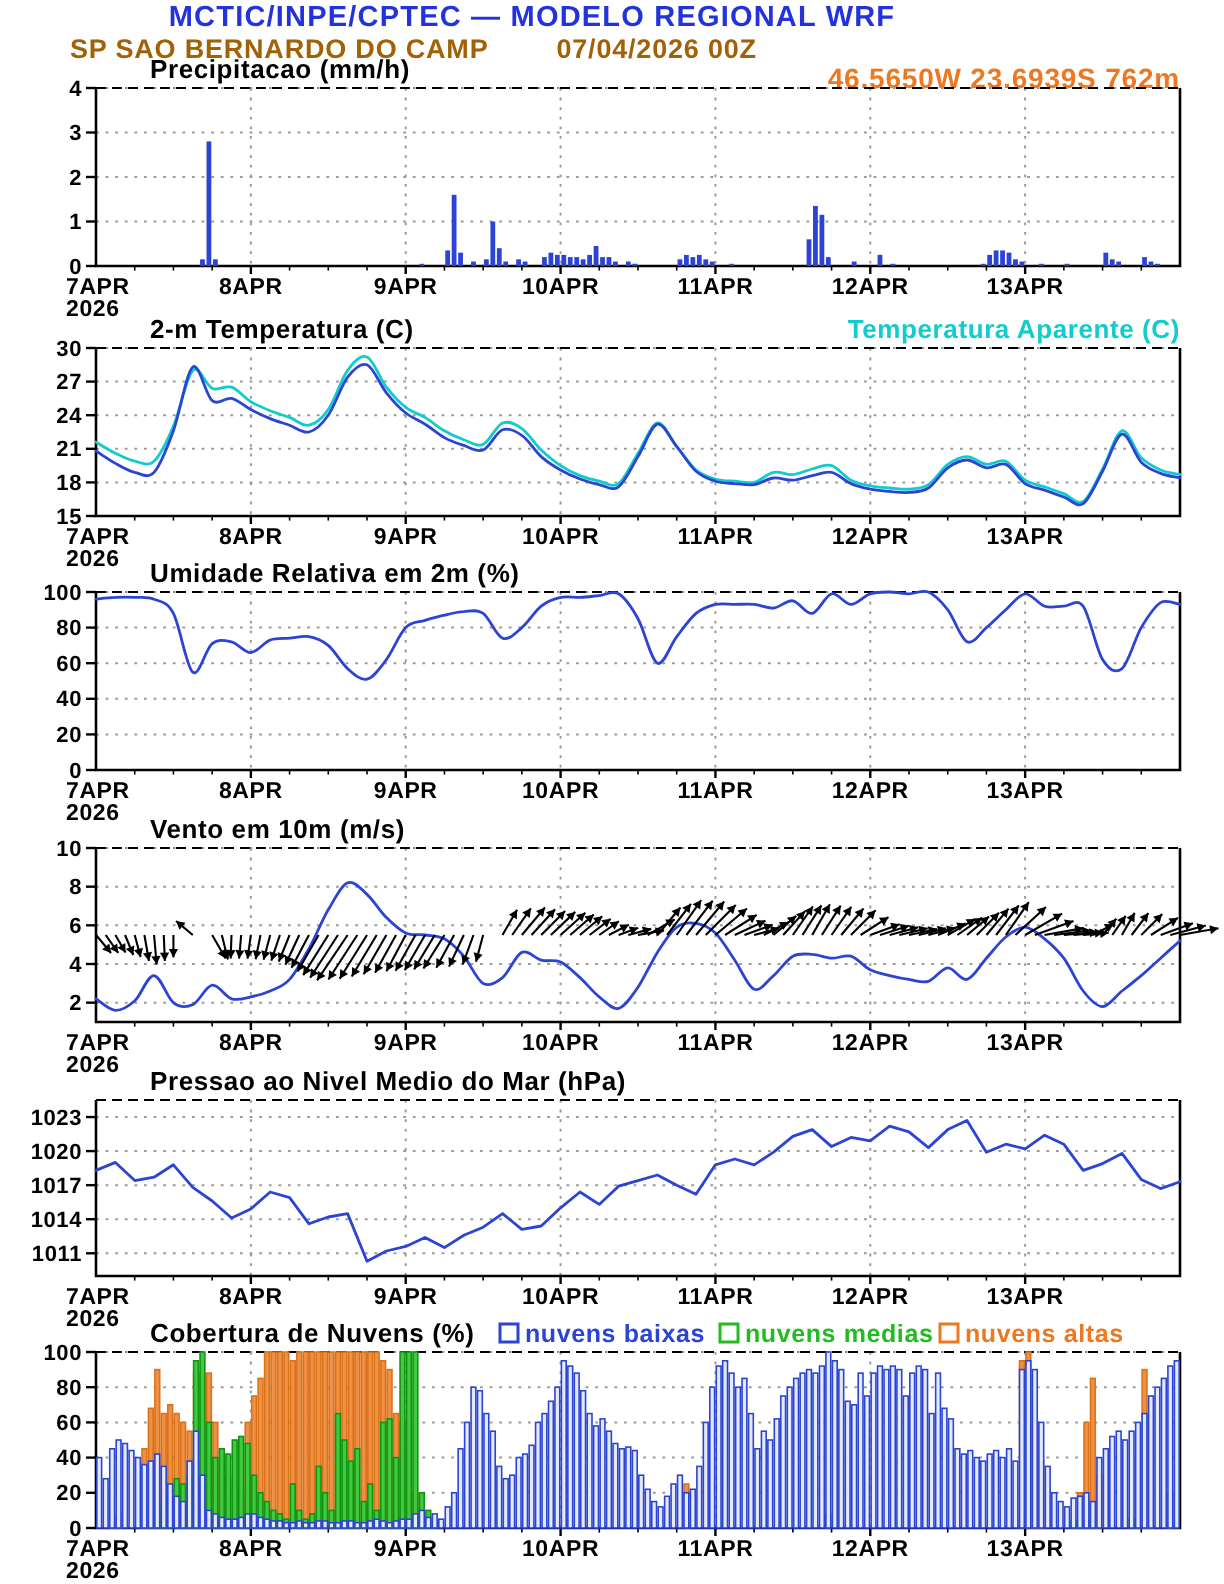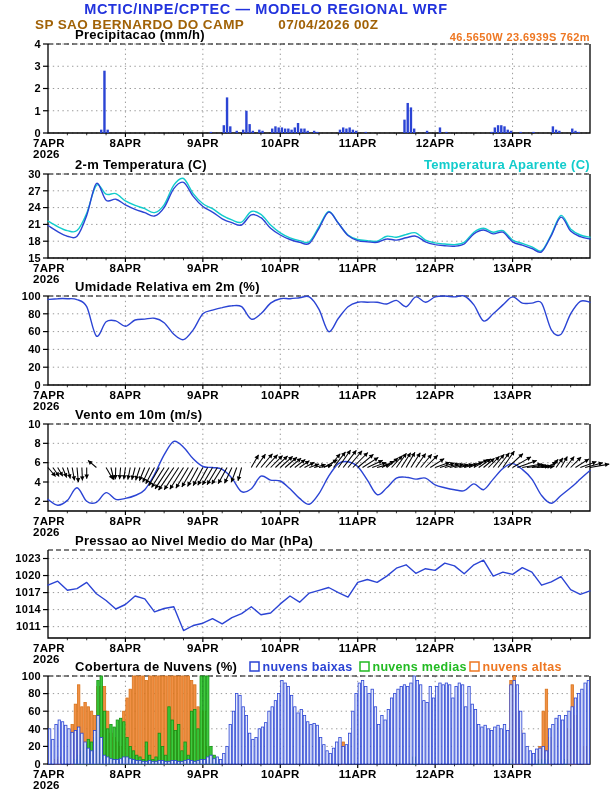--- a/index.html
+++ b/index.html
@@ -1,20 +1,20 @@
 <!DOCTYPE html>
 <html><head>
 <meta charset="utf-8">
 <style>
   html,body{margin:0;padding:0;width:612px;height:792px;background:#ffffff;overflow:hidden;}
   body{font-family:"Liberation Sans", sans-serif;position:relative;}
   .hdr-title{position:absolute;top:1px;left:0;width:532px;text-align:center;font-size:14.5px;font-weight:700;letter-spacing:0.6px;color:#2233dd;white-space:pre;}
   .hdr-sub{position:absolute;top:17px;left:35px;font-size:13.5px;font-weight:700;letter-spacing:0.4px;color:#a16207;white-space:pre;}
   .hdr-sub .run{margin-left:34px;}
-  .hdr-coords{position:absolute;top:31px;left:0;width:590px;text-align:right;font-size:11px;font-weight:700;letter-spacing:0.4px;color:#ee7722;}
+  .hdr-coords{position:absolute;top:31px;left:0;width:590px;text-align:right;font-size:14px;font-weight:700;letter-spacing:0.4px;color:#ee7722;}
   #meteogram{position:absolute;top:0;left:0;}
   #meteogram text{font-family:"Liberation Sans", sans-serif;font-weight:700;}
 </style>
 </head>
 <body>
 
 <div class="hdr-title">MCTIC/INPE/CPTEC — MODELO REGIONAL WRF</div>
 <div class="hdr-sub"><span>SP SAO BERNARDO DO CAMP</span><span class="run">07/04/2026 00Z</span></div>
 <div class="hdr-coords">46.5650W 23.6939S 762m</div>
 

